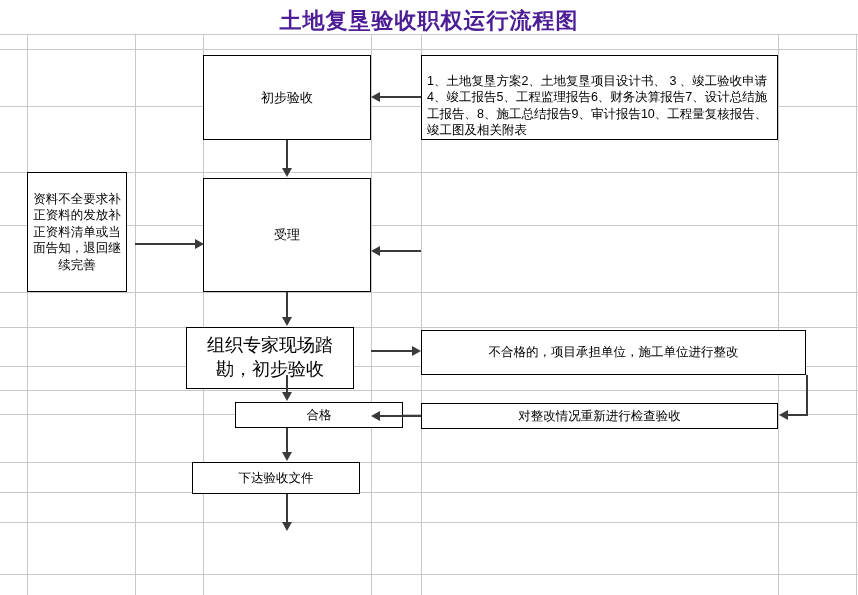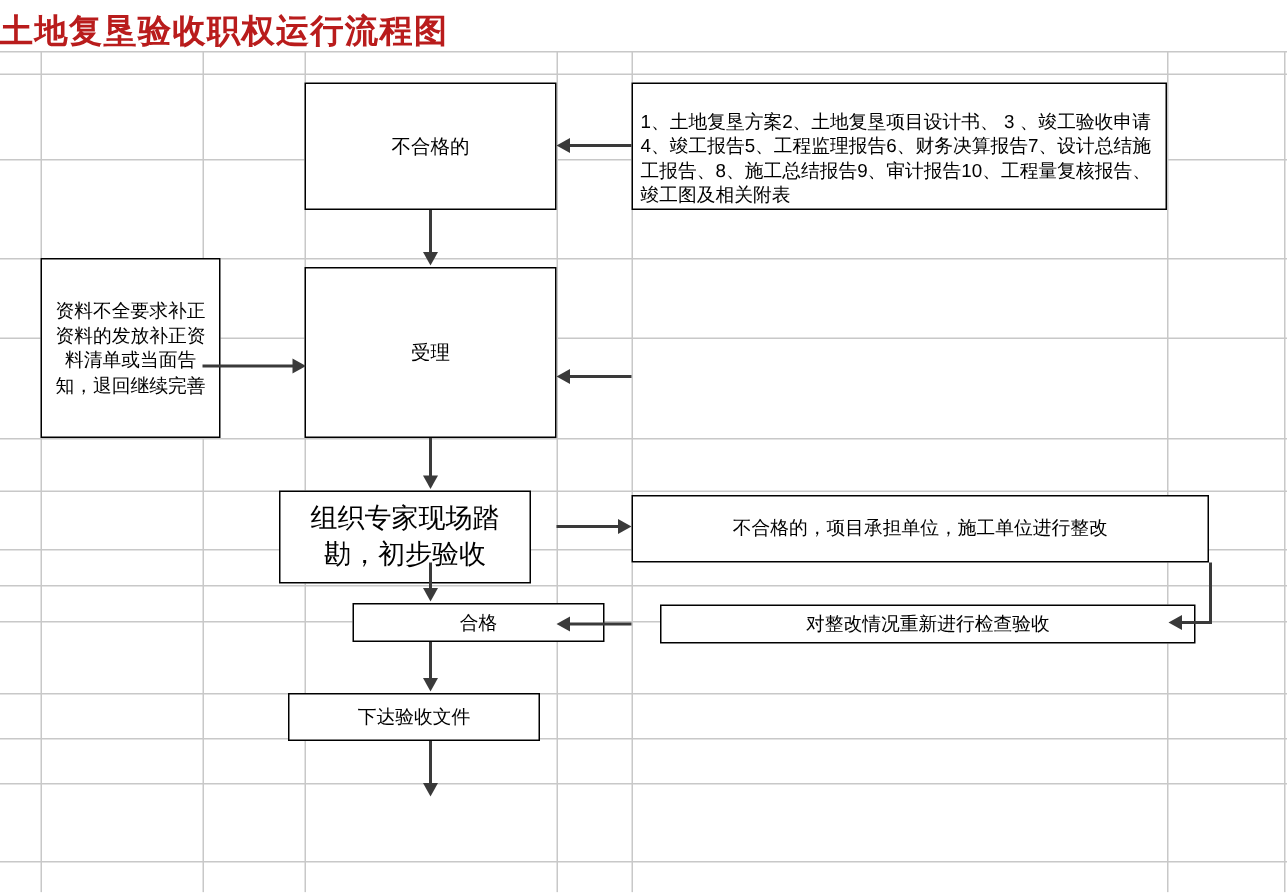--- a/index.html
+++ b/index.html
@@ -48,22 +48,22 @@
   }
   .node .txt {
     display: block;
     width: 100%;
   }
   .n-title {
     position: absolute;
     font-family: "Liberation Serif", serif;
     font-weight: bold;
     font-size: 22px;
-    color: #b91c1c;
-    text-align: left;
+    color: #4c1d95;
+    text-align: center;
     letter-spacing: 1px;
   }
   
   .conn-v {
     position: absolute;
     width: 2px;
     background: #3a3a3a;
   }
   .conn-h {
     position: absolute;
@@ -116,49 +116,49 @@
       <div class="grid-line-v" style="left: 203px; top: 34px; height: 561px; background: rgb(200, 200, 200);"></div>
       <div class="grid-line-v" style="left: 371px; top: 34px; height: 561px; background: rgb(200, 200, 200);"></div>
       <div class="grid-line-v" style="left: 421px; top: 34px; height: 561px; background: rgb(200, 200, 200);"></div>
       <div class="grid-line-v" style="left: 778px; top: 34px; height: 561px; background: rgb(200, 200, 200);"></div>
       <div class="grid-line-v" style="left: 856px; top: 34px; height: 561px; background: rgb(200, 200, 200);"></div>
     </div>
 
   <div class="n-title" style="left:0;top:6px;width:858px;">土地复垦验收职权运行流程图</div>
 
   <div class="node" style="left:203px;top:55px;width:168px;height:85px;font-size:13px;">
-    <span class="txt">不合格的</span>
+    <span class="txt">初步验收</span>
   </div>
 
   <div class="node" style="left:421px;top:55px;width:357px;height:85px;font-size:12.5px;text-align:left;justify-content:flex-start;padding:3px 5px;">
     <span class="txt" style="text-align:left;margin-top:16px;">1、土地复垦方案2、土地复垦项目设计书、 3 、竣工验收申请4、竣工报告5、工程监理报告6、财务决算报告7、设计总结施工报告、8、施工总结报告9、审计报告10、工程量复核报告、竣工图及相关附表</span>
   </div>
 
-  <div class="node" style="left:27px;top:172px;width:120px;height:120px;font-size:12.5px;">
+  <div class="node" style="left:27px;top:172px;width:100px;height:120px;font-size:12.5px;">
     <span class="txt">资料不全要求补正资料的发放补正资料清单或当面告知，退回继续完善</span>
   </div>
 
   <div class="node" style="left:203px;top:178px;width:168px;height:114px;font-size:13px;">
     <span class="txt">受理</span>
   </div>
 
 
   <div class="node" style="left:186px;top:327px;width:168px;height:62px;font-size:18px;">
     <span class="txt">组织专家现场踏勘，初步验收</span>
   </div>
 
   <div class="node" style="left:421px;top:330px;width:385px;height:45px;font-size:12.5px;justify-content:flex-end;">
     <span class="txt">不合格的，项目承担单位，施工单位进行整改</span>
   </div>
 
   <div class="node" style="left:203px;top:402px;width:168px;height:26px;font-size:12.5px;margin-left:32px;">
     <span class="txt">合格</span>
   </div>
 
-  <div class="node" style="left:440px;top:403px;width:357px;height:26px;font-size:12.5px;">
+  <div class="node" style="left:421px;top:403px;width:357px;height:26px;font-size:12.5px;">
     <span class="txt">对整改情况重新进行检查验收</span>
   </div>
 
   <div class="node" style="left:192px;top:462px;width:168px;height:32px;font-size:12.5px;">
     <span class="txt">下达验收文件</span>
   </div>
 
 
   <div class="conn-h" style="left:378px;top:96px;width:43px;"></div>
   <div class="arrow arrow-left" style="left:371px;top:92px;"></div>

